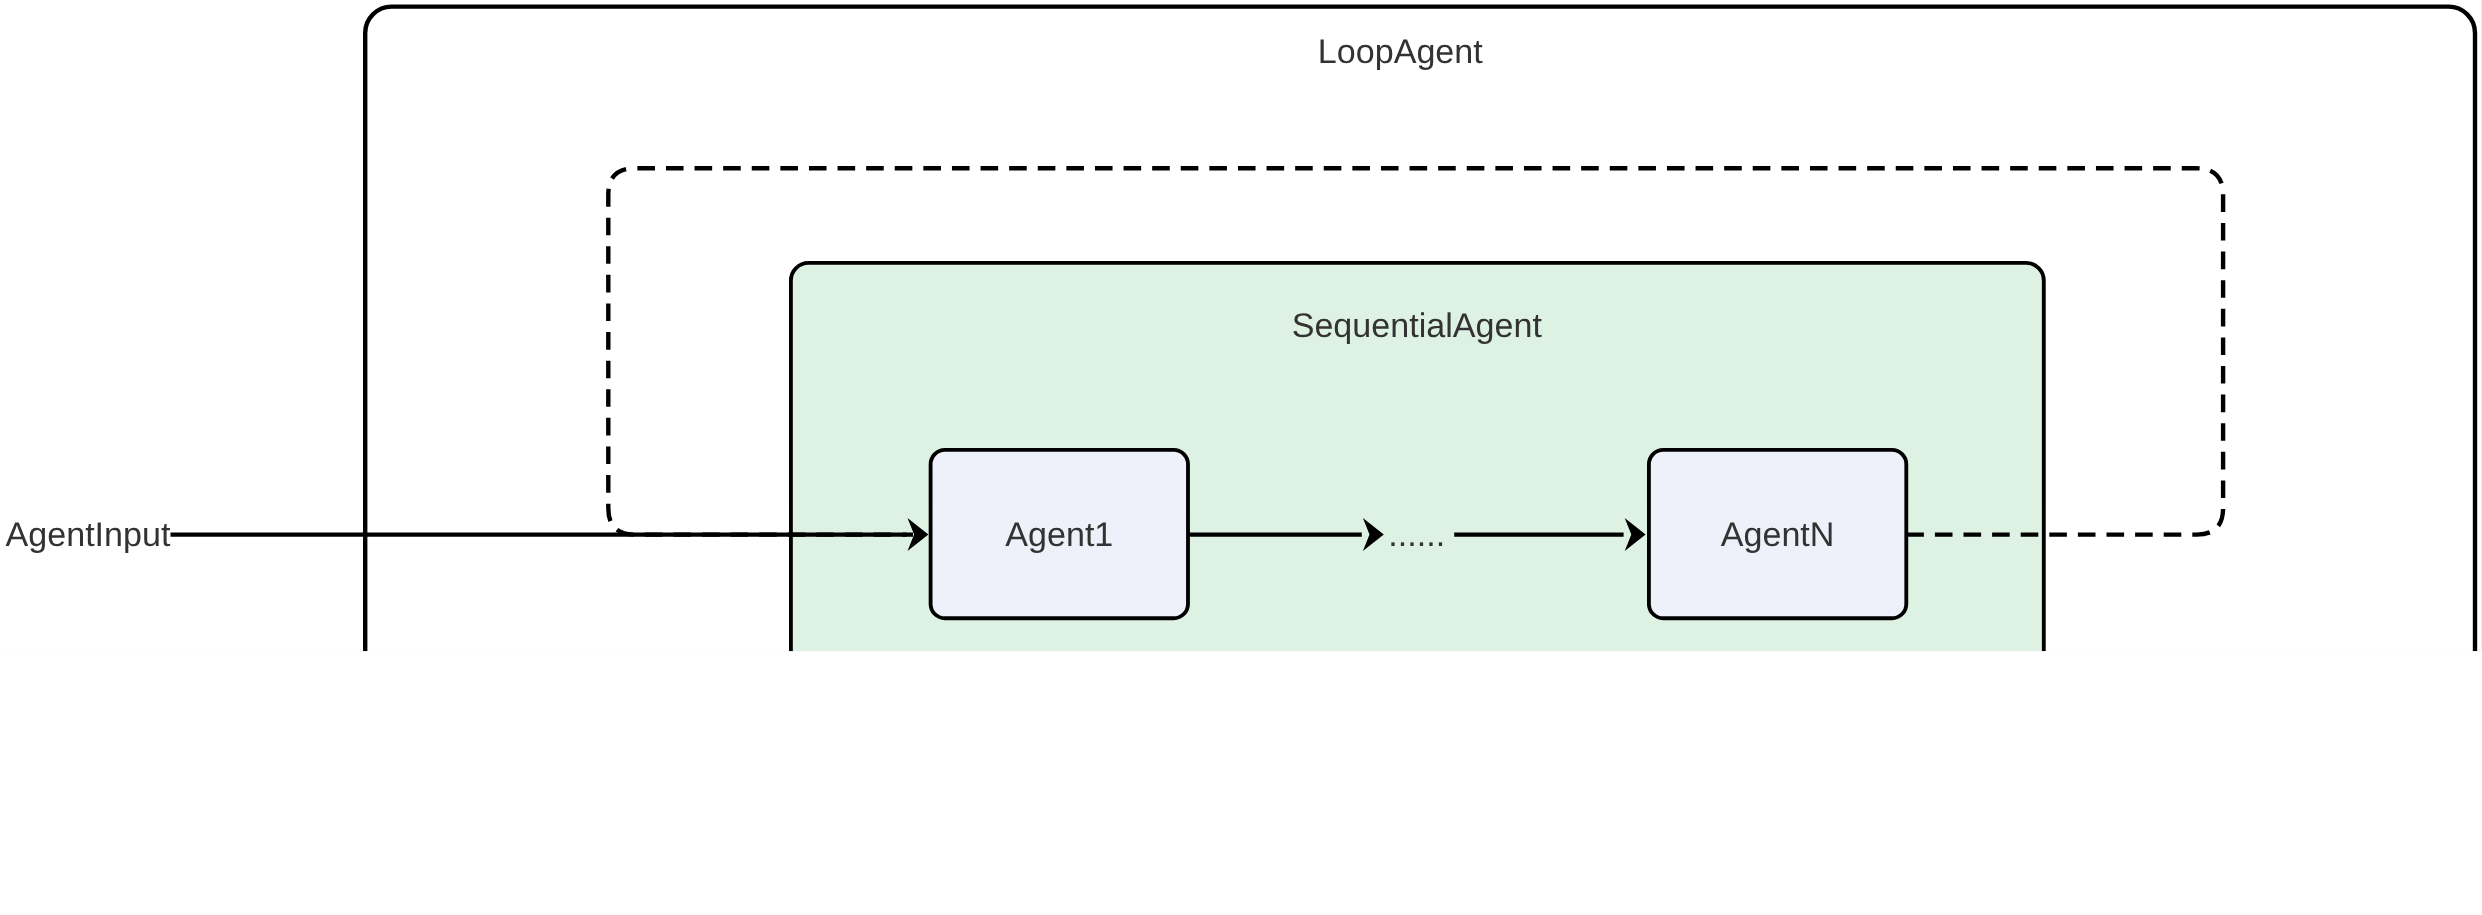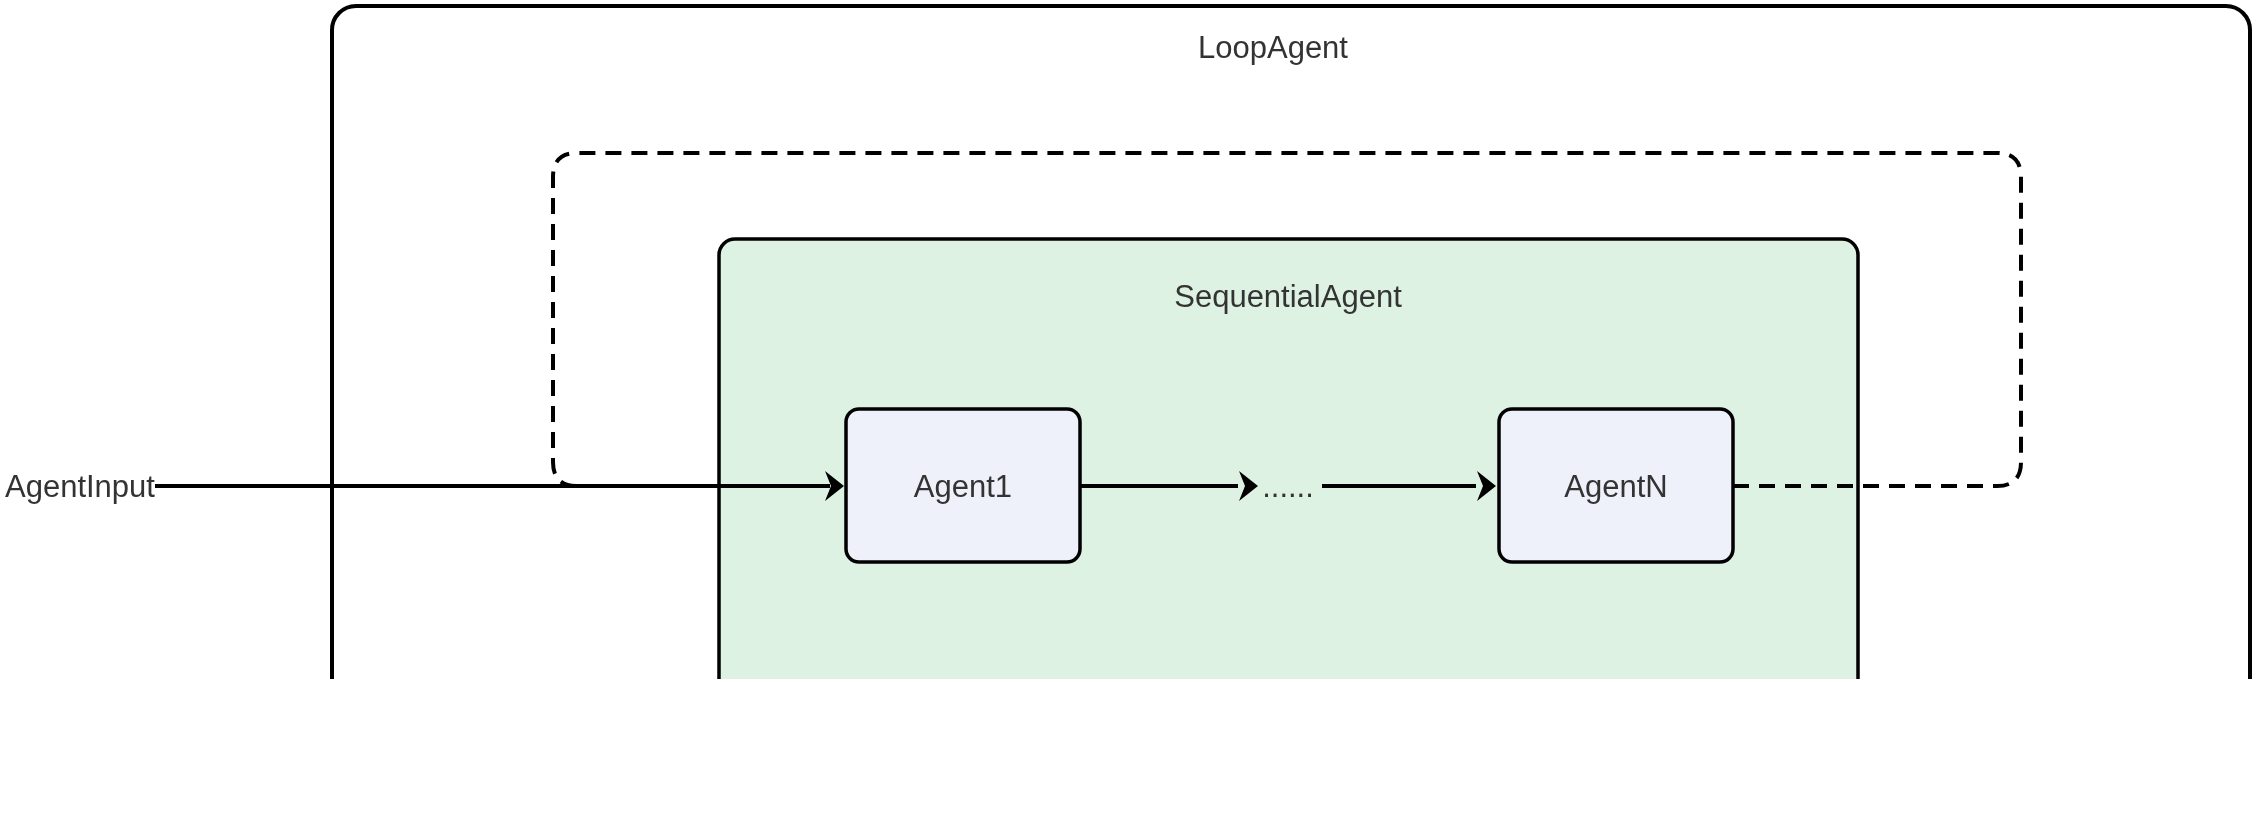--- a/index.html
+++ b/index.html
@@ -2,21 +2,21 @@
 <html><head>
 <meta charset="utf-8">
 <style>
   html, body {
     margin: 0;
     padding: 0;
     background: #ffffff;
   }
   .canvas-wrap {
     width: 2256px;
-    height: 679px;
+    height: 592px;
     position: relative;
     background: #c4b5fd;
     overflow: hidden;
   }
   svg text {
     font-family: "Liberation Sans", "DejaVu Sans", sans-serif;
     font-size: 31px;
   }
 </style>
 </head>

